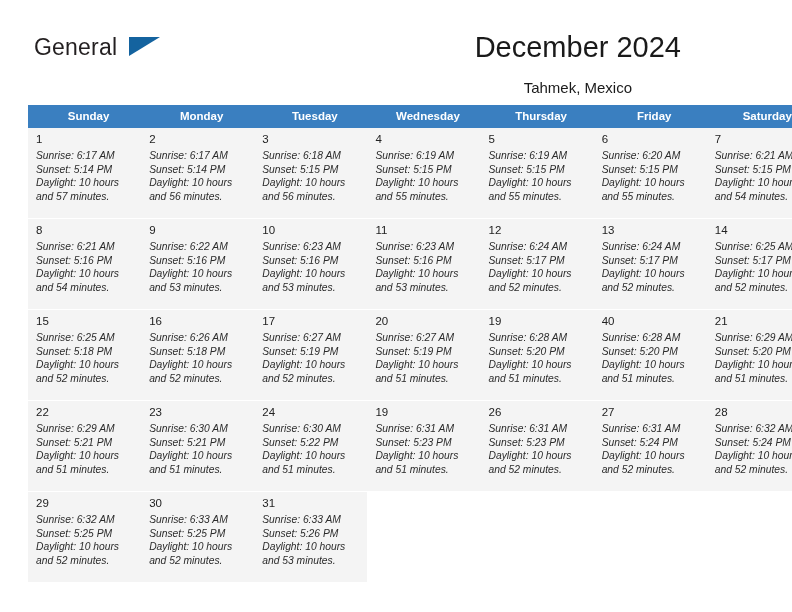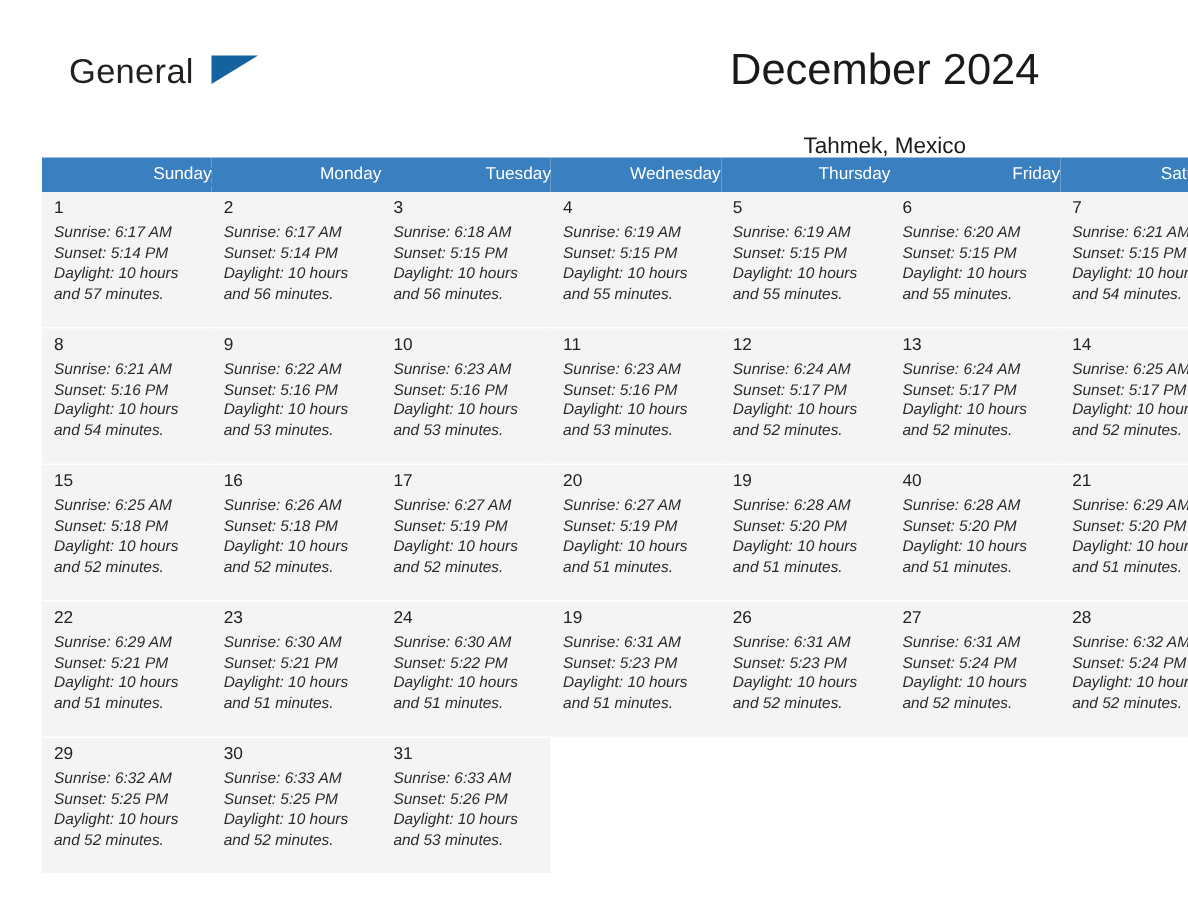--- a/index.html
+++ b/index.html
@@ -17,21 +17,21 @@
   .page {
     position: relative;
     width: 792px;
     height: 612px;
     box-sizing: border-box;
   }
 
   
   .header {
     position: absolute;
-    left: 12px;
+    left: 0;
     top: 0;
     width: 716px;
     height: 100px;
   }
   .brand {
     position: absolute;
     left: 34px;
     top: 34px;
     width: 200px;
     height: 52px;
@@ -75,39 +75,39 @@
     font-size: 29px;
     font-weight: normal;
     color: #1a1a1a;
     line-height: 34px;
     white-space: nowrap;
   }
   .cal-subtitle {
     font-size: 15px;
     color: #1a1a1a;
     line-height: 20px;
-    margin-top: 24px;
+    margin-top: 14px;
     white-space: nowrap;
   }
 
   
   .calendar {
     position: absolute;
     left: 28px;
     top: 105px;
     width: 736px;
     border-collapse: collapse;
     table-layout: fixed;
   }
   .calendar th {
     background: #3a7fc0;
     color: #ffffff;
     font-size: 11.5px;
-    font-weight: normal;
-    text-align: right;
+    font-weight: bold;
+    text-align: center;
     padding: 5px 0 6px 8px;
     border: none;
     width: 105.14px;
   }
   .calendar td {
     vertical-align: top;
     padding: 0;
     border: none;
     height: 90px;
     width: 105.14px;

